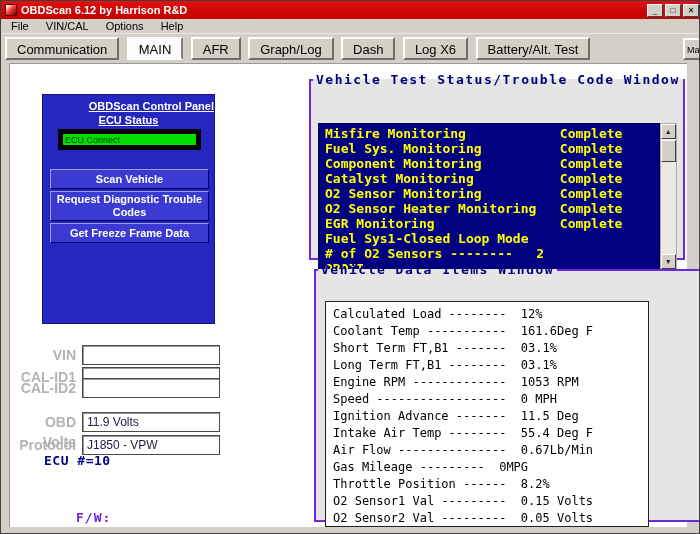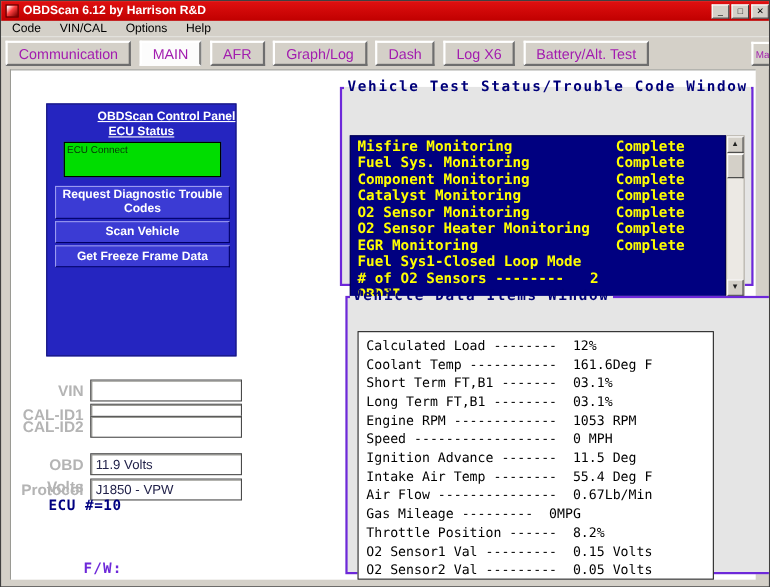--- a/index.html
+++ b/index.html
@@ -34,21 +34,21 @@
     padding-left:3px; border-bottom:1px solid #e8e8e4;
   }
   .menu-item { display:inline-block; padding:0 7px; }
   
   .tabstrip {
     position:absolute; left:0; top:33px; width:700px; height:29px;
     background:#d4d0c8; padding:3px 0 0 4px; white-space:nowrap;
   }
   .tab {
     display:inline-block; height:23px; margin-right:3px; padding:3px 10px 0 10px;
-    background:#d4d0c8; font-size:13px; color:#a21caf;
+    background:#d4d0c8; font-size:13px; color:#000000;
     border:2px solid; border-color:#ffffff #6e6e6e #6e6e6e #ffffff;
     vertical-align:top;
   }
   .tab.active { background:#fcfcfc; border-color:#ffffff #808080 #fcfcfc #ffffff; font-weight:normal; }
   .tab.clipped {
     position:absolute; left:682px; top:4px; width:60px; height:22px;
     font-size:9px; padding:5px 2px 0 2px; overflow:hidden;
   }
   
   .client {
@@ -62,22 +62,22 @@
   }
   .cp-title {
     margin-top:5px; text-align:right; color:#ffffff; font-size:11px; font-weight:bold;
     text-decoration:underline;
   }
   .cp-ecu-label {
     margin-top:2px; text-align:center; color:#ffffff; font-size:11px; font-weight:bold;
     text-decoration:underline;
   }
   .cp-green-field {
-    position:absolute; left:15px; top:34px; width:143px; height:32px;
-    background:#00dd00; border:1px solid #000000;
+    position:absolute; left:15px; top:34px; width:143px; height:21px;
+    background:#00dd00; border:5px solid #000000;
     font-size:9px; line-height:13px; color:#073807; padding-left:2px;
   }
   .cp-buttons { position:absolute; left:7px; top:74px; width:159px; }
   .cp-btn {
     width:100%; margin-bottom:2px; background:#3b3bd4; color:#ffffff;
     font-family:"Liberation Sans", sans-serif; font-size:11px; font-weight:bold;
     border:1px solid; border-color:#9a9af0 #000066 #000066 #9a9af0;
     display:flex; align-items:center; justify-content:center; text-align:center;
     cursor:default;
   }
@@ -157,21 +157,21 @@
     <div class="app-icon"></div>
     <span class="title-text">OBDScan 6.12  by Harrison R&amp;D</span>
     <div class="win-buttons">
       <div class="win-btn">_</div>
       <div class="win-btn">□</div>
       <div class="win-btn">✕</div>
     </div>
   </div>
 
   <div class="menubar">
-    <span class="menu-item">Code</span>
+    <span class="menu-item">File</span>
     <span class="menu-item">VIN/CAL</span>
     <span class="menu-item">Options</span>
     <span class="menu-item">Help</span>
   </div>
 
   <div class="tabstrip">
     <div class="tab">Communication</div>
     <div class="tab active">MAIN</div>
     <div class="tab">AFR</div>
     <div class="tab">Graph/Log</div>
@@ -181,22 +181,22 @@
     <div class="tab clipped">Maxi</div>
   </div>
 
   <div class="client">
 
     <div class="control-panel">
       <div class="cp-title">OBDScan Control Panel</div>
       <div class="cp-ecu-label">ECU Status</div>
       <div class="cp-green-field">ECU Connect</div>
       <div class="cp-buttons">
+        <div class="cp-btn h20">Scan Vehicle</div>
         <div class="cp-btn h30">Request Diagnostic Trouble Codes</div>
-        <div class="cp-btn h20">Scan Vehicle</div>
         <div class="cp-btn h20">Get Freeze Frame Data</div>
       </div>
     </div>
 
     <div class="info-row" style="top:281px; width:212px;">
       <div class="info-label">VIN</div>
       <div class="info-field"></div>
     </div>
     <div class="info-row" style="top:303px; width:212px;">
       <div class="info-label">CAL-ID1</div>

